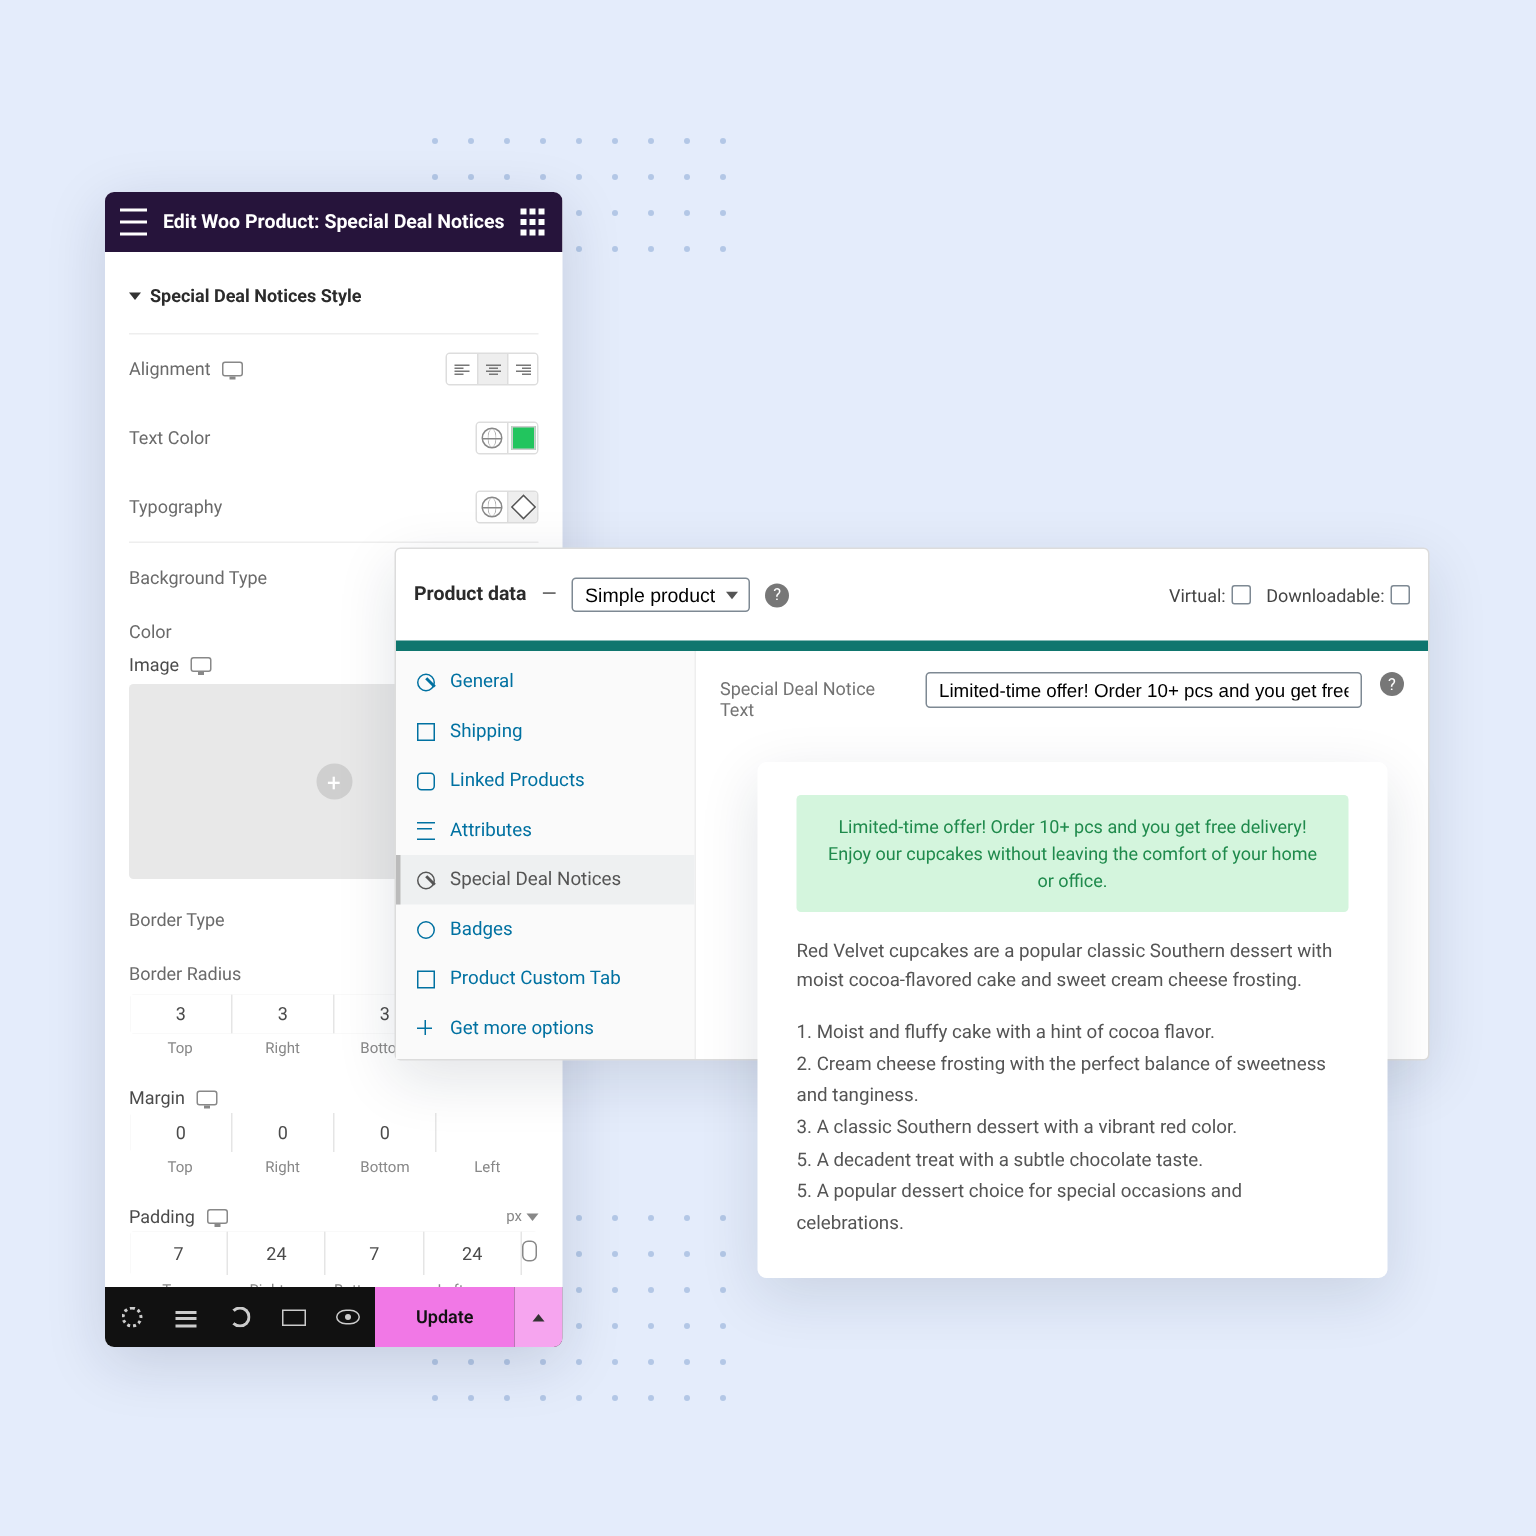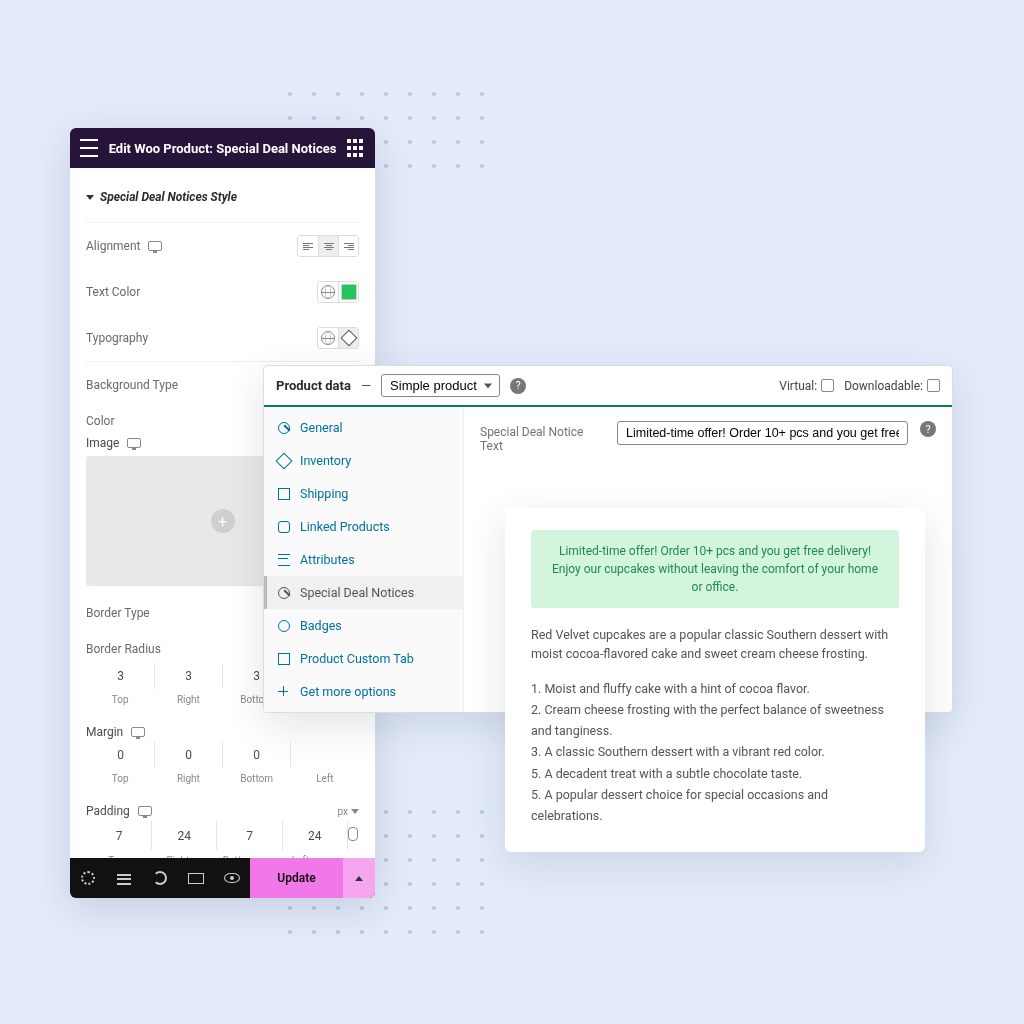--- a/index.html
+++ b/index.html
@@ -22,21 +22,21 @@
   .el-header {
     background: #26143b; color: #fff; height: 40px; display: flex; align-items: center;
     padding: 0 10px; font-weight: 700; font-size: 13px;
   }
   .el-header .title { flex: 1; text-align: center; white-space: nowrap; overflow: hidden; text-overflow: ellipsis; padding: 0 6px; }
   .hamburger, .grid-icon { width: 18px; height: 18px; display: flex; flex-direction: column; justify-content: space-between; cursor: pointer; }
   .hamburger i { height: 2px; background: #fff; }
   .grid-icon { flex-wrap: wrap; flex-direction: row; justify-content: flex-start; align-content: space-between; }
   .grid-icon i { width: 4px; height: 4px; background: #fff; margin-right: 2px; }
   .el-body { flex: 1; overflow: hidden; padding: 12px 16px 0; }
-  .section-title { display: flex; align-items: center; gap: 6px; font-weight: 700; color: #2b2b2b; padding: 10px 0 18px; border-bottom: 1px solid #eee; font-style: italic; }
+  .section-title { display: flex; align-items: center; gap: 6px; font-weight: 700; color: #2b2b2b; padding: 10px 0 18px; border-bottom: 1px solid #eee; }
   .caret-down { width: 0; height: 0; border-left: 4px solid transparent; border-right: 4px solid transparent; border-top: 5px solid #333; }
   .ctrl-row { display: flex; align-items: center; justify-content: space-between; padding: 12px 0; font-size: 12px; color: #6a6a6a; }
   .divider { border-top: 1px solid #eee; }
   .label-with-icon { display: flex; align-items: center; gap: 8px; }
   .mini-icon { width: 14px; height: 10px; border: 1px solid #888; border-radius: 2px; position: relative; }
   .mini-icon::after { content: ""; position: absolute; bottom: -3px; left: 4px; width: 4px; height: 2px; background: #888; }
   .btn-group { display: flex; border: 1px solid #ddd; border-radius: 3px; overflow: hidden; }
   .btn-group .seg { width: 20px; height: 20px; display: flex; align-items: center; justify-content: center; border-left: 1px solid #ddd; cursor: pointer; background: #fff; font-size: 10px; color: #777; }
   .btn-group .seg:first-child { border-left: none; }
   .btn-group .seg.active { background: #eee; }
@@ -71,21 +71,21 @@
   .gear { border: 2px dotted #ccc; border-radius: 50%; }
   .layers { border-bottom: 2px solid #ccc; }
   .layers::before, .layers::after { content: ""; position: absolute; left: 0; right: 0; height: 2px; background: #ccc; }
   .layers::before { top: 3px; } .layers::after { top: 7px; }
   .history { border: 2px solid #ccc; border-radius: 50%; border-left-color: transparent; }
   .resp { border: 1px solid #ccc; width: 16px; height: 11px; }
   .eye { border: 1px solid #ccc; border-radius: 50% / 60%; width: 16px; height: 10px; }
   .eye::after { content: ""; position: absolute; top: 2px; left: 5px; width: 4px; height: 4px; background: #ccc; border-radius: 50%; }
   
   .woo-box { position: absolute; top: 365px; left: 263px; width: 690px; background: #fff; border: 1px solid #dcdcdc; border-radius: 4px; box-shadow: 0 12px 40px rgba(20,30,60,.12); }
-  .woo-head { display: flex; align-items: center; gap: 10px; padding: 8px 12px; border-bottom: 2px solid #0f766e; font-size: 13px; }
+  .woo-head { display: flex; align-items: center; gap: 10px; padding: 19px 12px; border-bottom: 7px solid #0f766e; font-size: 13px; }
   .woo-head strong { color: #2b2b2b; }
   .woo-head select { border: 1px solid #7e8993; border-radius: 3px; padding: 3px 22px 3px 8px; font-size: 13px; appearance: none; background: #fff; }
   .sel-wrap { position: relative; }
   .sel-wrap::after { content: ""; position: absolute; right: 8px; top: 50%; transform: translateY(-50%); border-left: 4px solid transparent; border-right: 4px solid transparent; border-top: 5px solid #555; pointer-events: none; }
   .woo-head .q { width: 16px; height: 16px; border-radius: 50%; background: #777; color: #fff; display: inline-flex; align-items: center; justify-content: center; font-size: 11px; }
   .chk-label { display: flex; align-items: center; gap: 4px; font-size: 12px; color: #444; }
   .chk { width: 13px; height: 13px; border: 1px solid #7e8993; border-radius: 2px; background: #fff; }
   .woo-body { display: flex; }
   .woo-tabs { width: 200px; border-right: 1px solid #eee; background: #fafafa; padding: 4px 0; }
   .woo-tab { display: flex; align-items: center; gap: 10px; padding: 9px 14px; font-size: 12.5px; color: #0071a1; cursor: pointer; }
@@ -445,24 +445,20 @@
       <span class="chk"></span>
     </label>
   </div>
   <div class="woo-body">
     <div class="woo-tabs">
       <div class="woo-tab">
           <span class="ti ti-wrench"></span>
           <span>General</span>
         </div>
       <div class="woo-tab">
-          <span class="ti ti-tag"></span>
-          <span>Inventory</span>
-        </div>
-      <div class="woo-tab">
           <span class="ti ti-truck"></span>
           <span>Shipping</span>
         </div>
       <div class="woo-tab">
           <span class="ti ti-link"></span>
           <span>Linked Products</span>
         </div>
       <div class="woo-tab">
           <span class="ti ti-list"></span>
           <span>Attributes</span>

